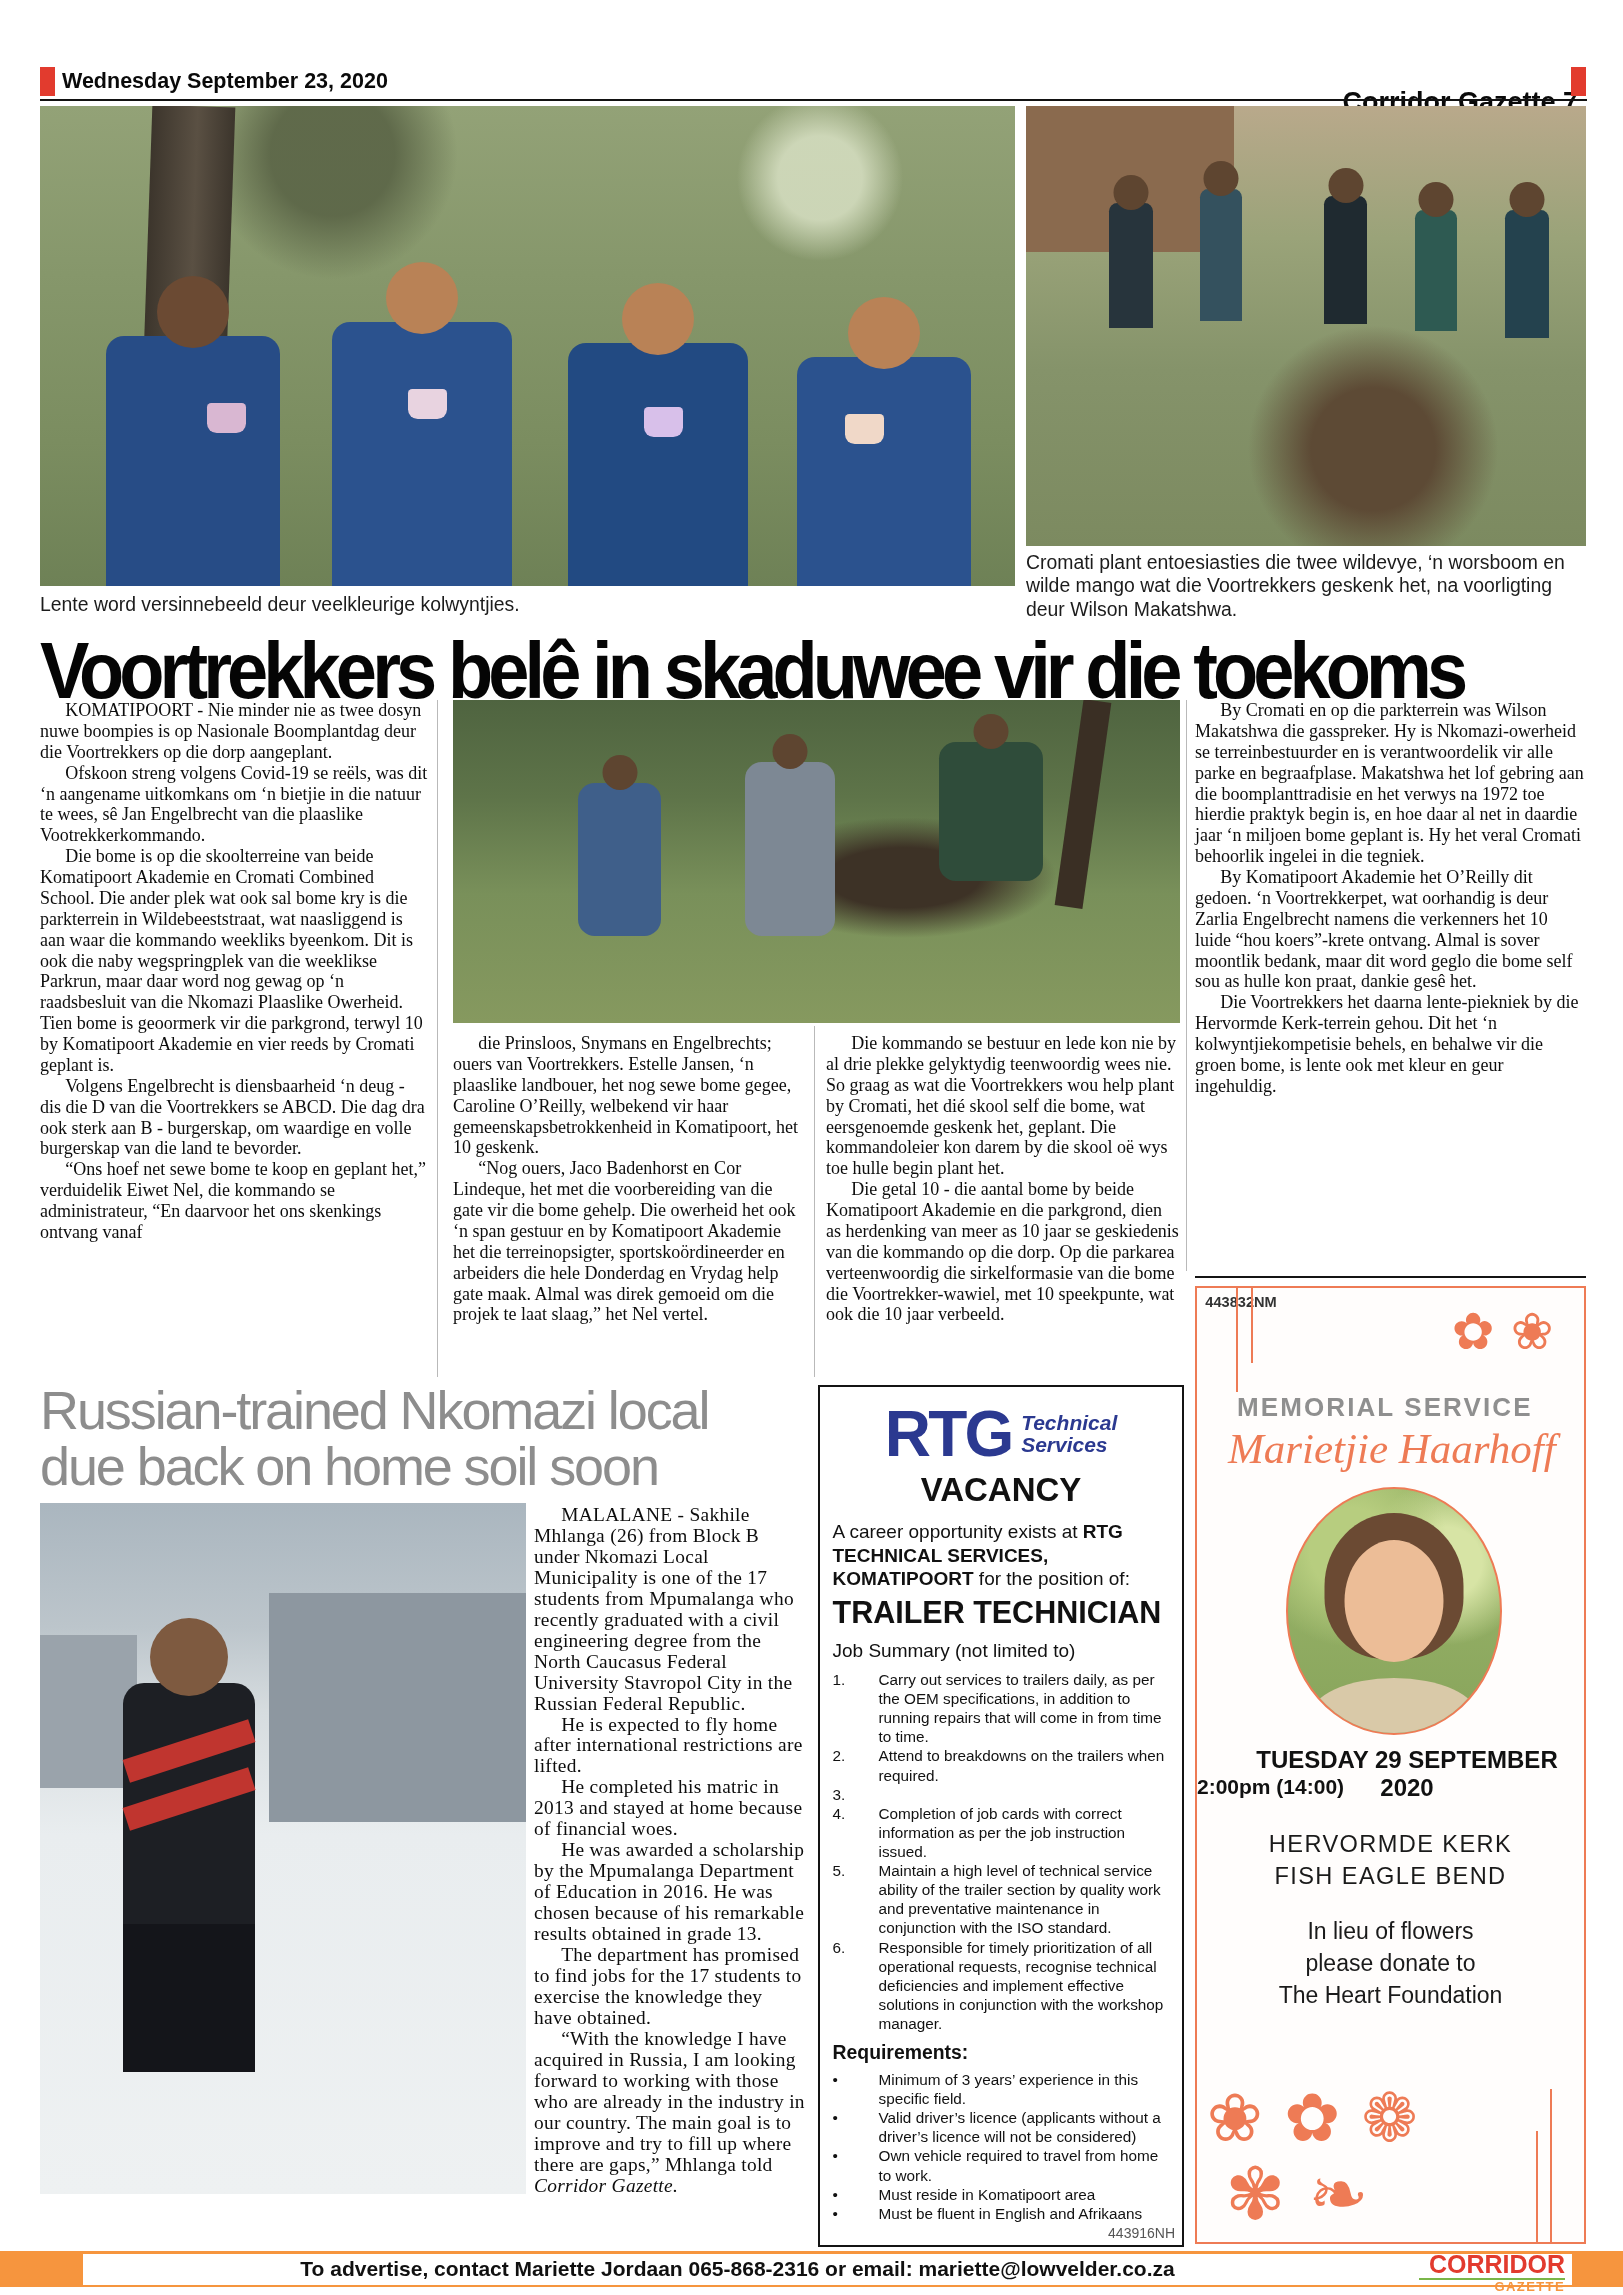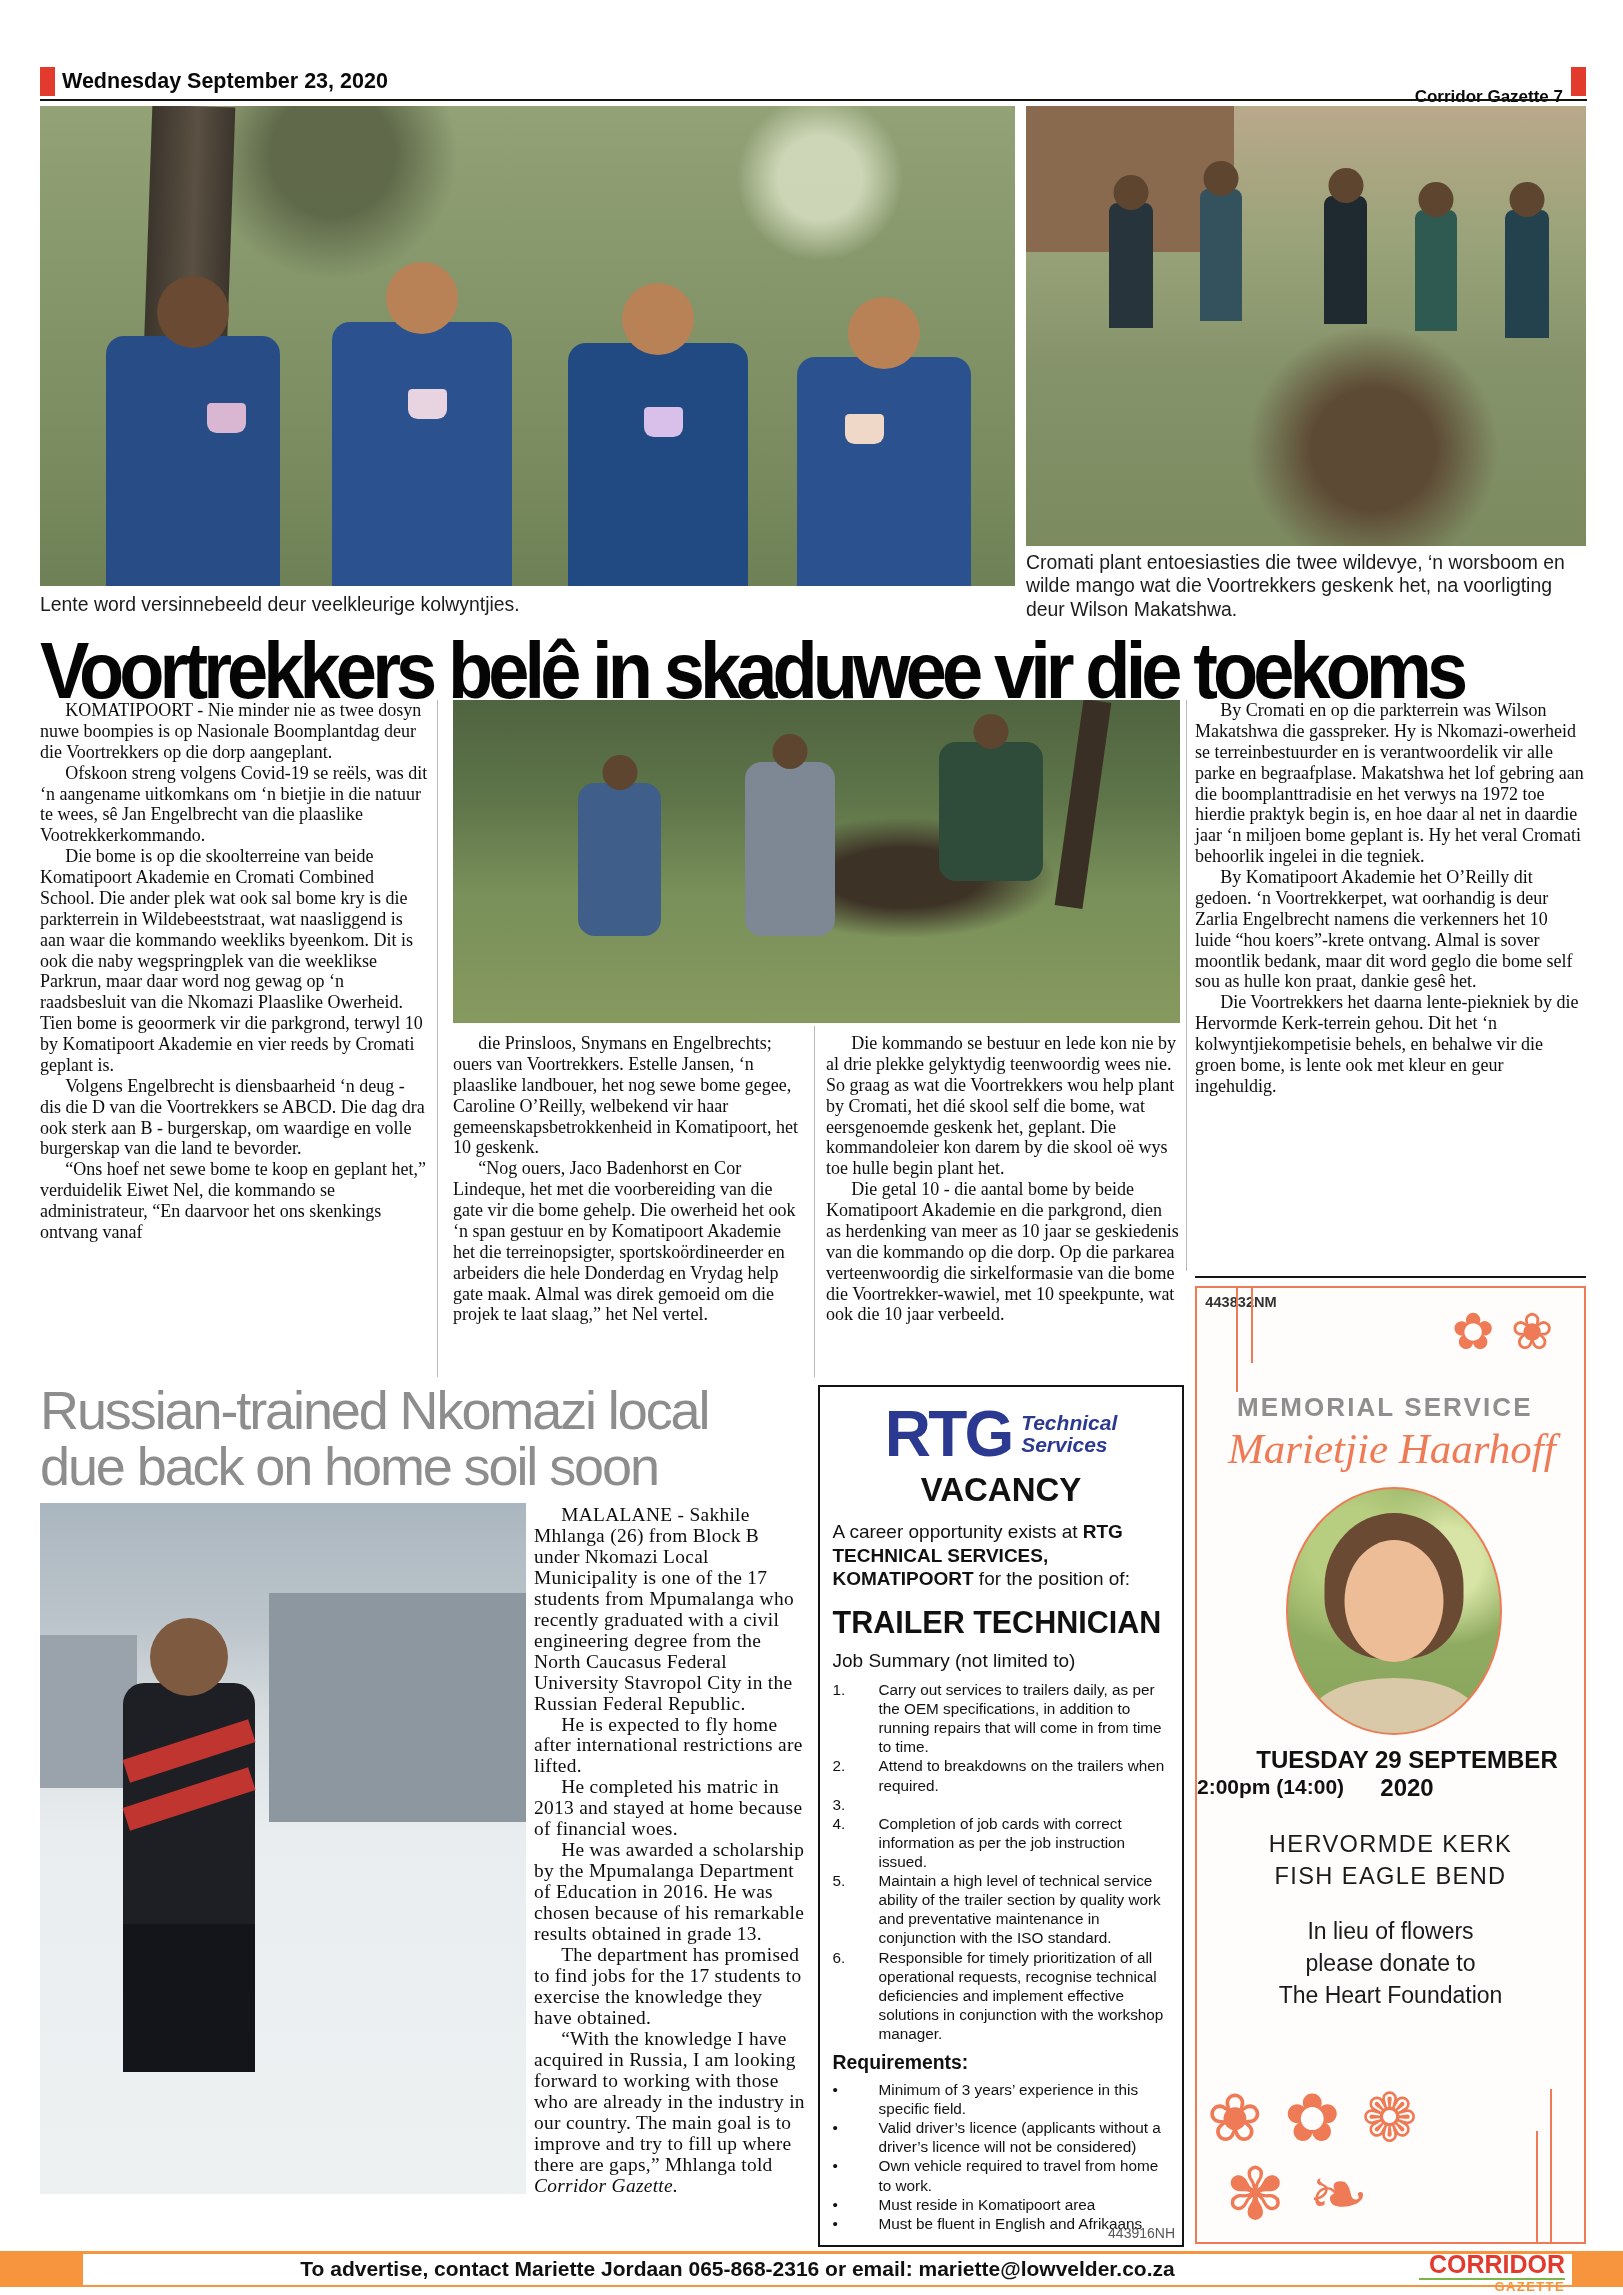--- a/index.html
+++ b/index.html
@@ -5,22 +5,22 @@
   html,body{margin:0;padding:0;background:#d8d8d8;}
   .page{position:relative;width:1624px;height:2295px;background:#ffffff;overflow:hidden;
         font-family:"Liberation Serif", serif;color:#111;}
   
   .hdr-sq{position:absolute;width:15.3px;height:29px;background:#e23b2e;}
   .hdr-date{position:absolute;left:62px;top:69px;font-family:"Liberation Sans",sans-serif;
             font-weight:bold;font-size:21.5px;color:#0a0a0a;}
   .hdr-section{position:absolute;left:0;right:0;top:69px;text-align:center;
                font-family:"Liberation Sans",sans-serif;font-weight:bold;font-size:23px;
                color:#e23b2e;letter-spacing:0.7px;}
-  .hdr-page{position:absolute;right:61px;top:69px;font-family:"Liberation Sans",sans-serif;
-            font-weight:bold;font-size:17px;color:#0a0a0a;margin-top:18px;}
+  .hdr-page{position:absolute;right:46px;top:69px;font-family:"Liberation Sans",sans-serif;
+            font-weight:bold;font-size:27px;color:#0a0a0a;margin-top:18px;}
   .hdr-rule{position:absolute;left:40px;right:37px;top:99px;height:2.1px;background:#121212;}
   
   .photo{position:absolute;overflow:hidden;}
   .photo-left-bg{left:40px;top:106px;width:975px;height:480px;
      background:
        radial-gradient(circle at 80% 15%, rgba(220,228,200,.8) 0 42px, rgba(220,228,200,0) 83px),
        radial-gradient(circle at 30% 10%, rgba(90,100,70,.9) 0 62px, rgba(90,100,70,0) 125px),
        linear-gradient(180deg,#93a277 0%,#86976b 35%,#7b8d60 70%,#6e8156 100%);}
   .trunk{position:absolute;left:104px;top:0;width:83px;height:480px;
      background:linear-gradient(90deg,#3c352c,#5a5043 55%,#3c352c);transform:rotate(2deg);}
@@ -74,21 +74,21 @@
   .italic{font-style:italic;}
   
   .rtg{position:absolute;left:818px;top:1385px;width:366px;height:862px;
        border:2.8px solid #141414;box-sizing:border-box;background:#fff;
        font-family:"Liberation Sans",sans-serif;padding:7px 12.5px;overflow:hidden;}
   .rtg-logo-row{display:flex;justify-content:center;align-items:center;gap:9.7px;margin-top:2.8px;}
   .rtg-logo-main{font-size:64px;font-weight:bold;color:#2b3990;letter-spacing:-2.8px;}
   .rtg-logo-sub{font-size:21px;font-weight:bold;font-style:italic;color:#2b3990;line-height:1.05;}
   .rtg-vacancy{text-align:center;font-weight:bold;font-size:33px;margin-top:0px;color:#111;}
   .rtg-intro{font-size:19px;margin-top:11px;line-height:1.25;color:#111;}
-  .rtg-pos{font-weight:bold;font-size:30.5px;margin-top:14px;color:#111;}
+  .rtg-pos{font-weight:bold;font-size:30.5px;margin-top:4px;color:#111;}
   .rtg-joblabel{font-size:19px;margin-top:9.7px;color:#111;}
   .rtg-list{margin-top:8.3px;font-size:15.3px;line-height:1.25;color:#111;}
   .jitem{display:flex;}
   .jnum{width:46px;flex:none;}
   .jtext{flex:1;}
   .rtg-req{font-weight:bold;font-size:19.4px;margin-top:8.3px;}
   .rtg-bullets{margin-top:5.6px;font-size:15.3px;line-height:1.25;}
   .bitem{display:flex;}
   .bdot{width:46px;flex:none;}
   .rtg-ref{position:absolute;right:7px;bottom:4.2px;font-size:14px;color:#555;}

